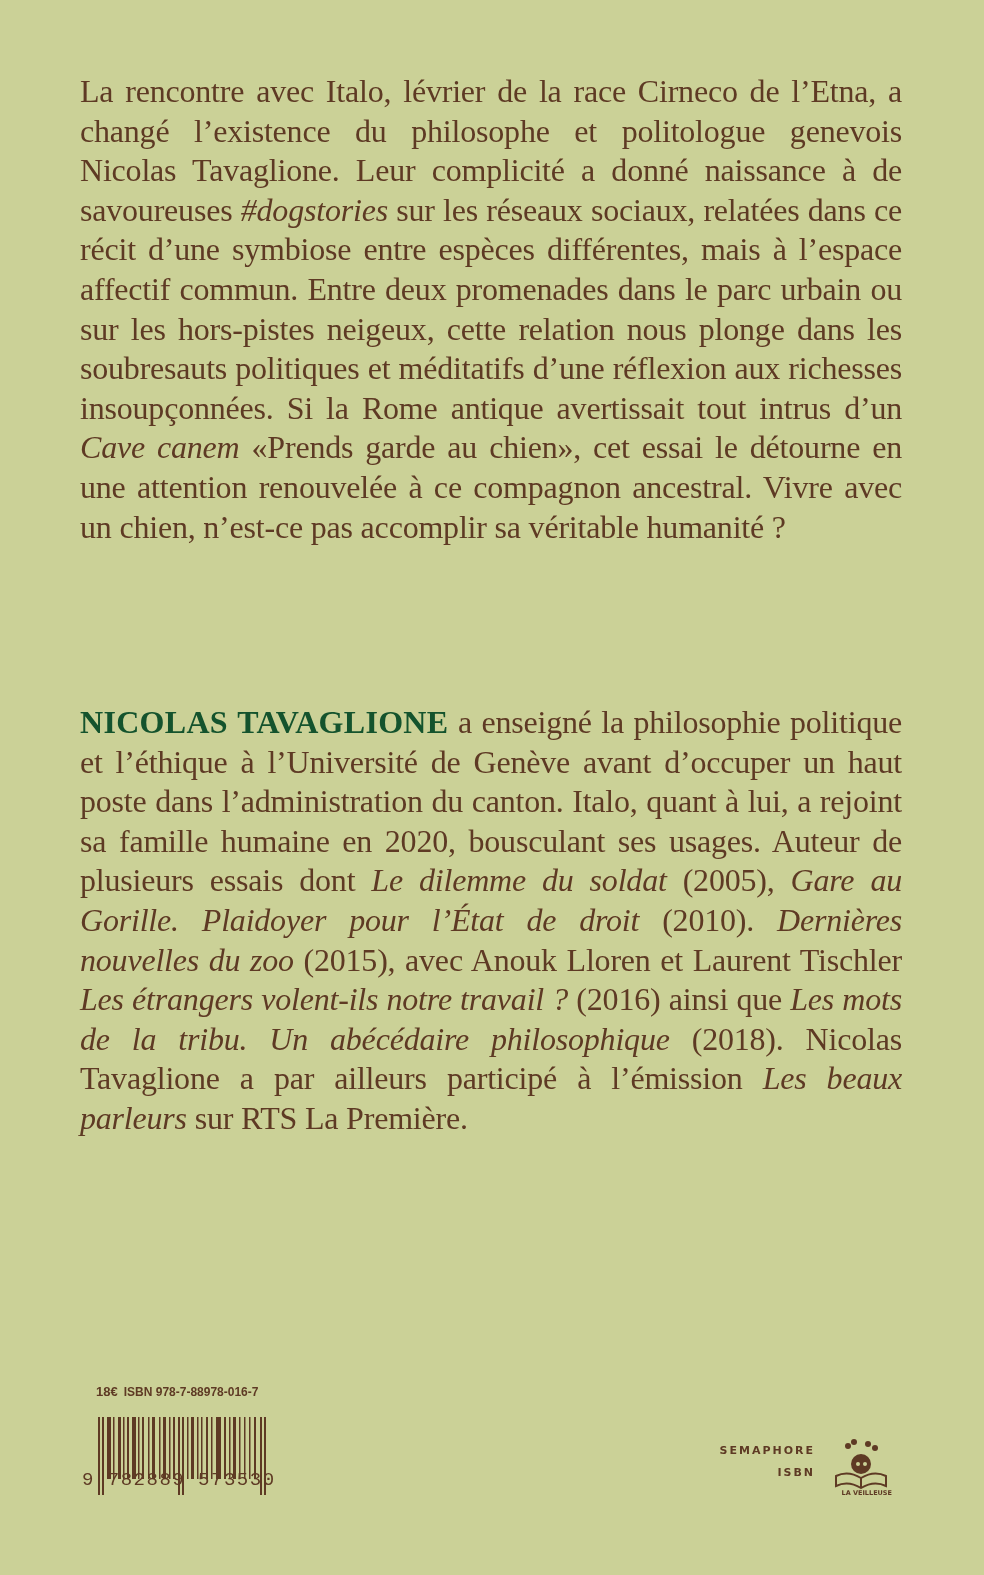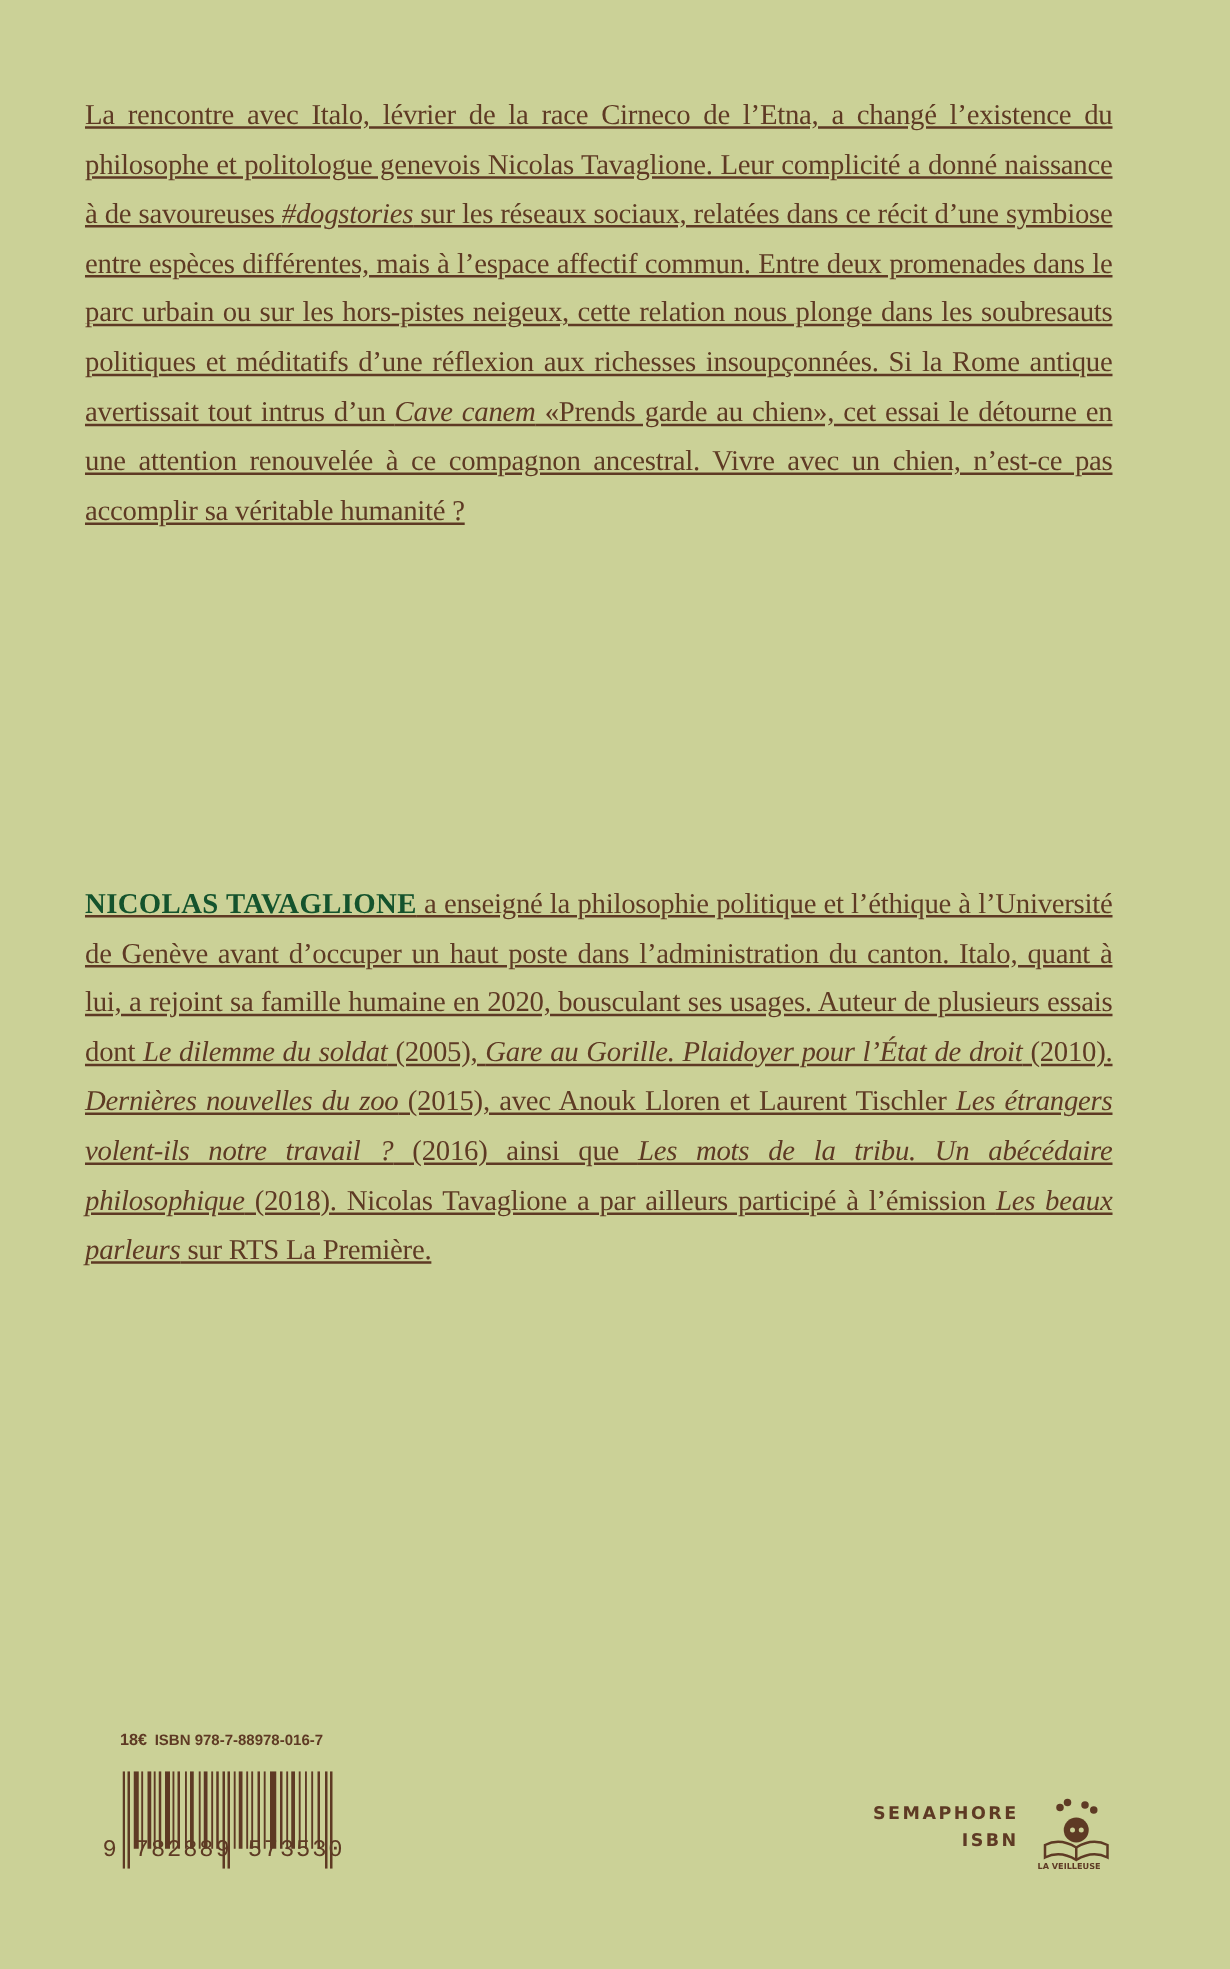--- a/index.html
+++ b/index.html
@@ -6,28 +6,27 @@
     body {
       width: 984px; height: 1575px;
       background: #cbd197;
       color: #5e3a24;
       font-family: "Liberation Serif", "DejaVu Serif", serif;
       position: relative;
       overflow: hidden;
     }
     .para {
       position: absolute;
-      left: 68px;
+      left: 80px;
       width: 822px;
-      font-size: 23px;
+      font-size: 32px;
       line-height: 39.6px;
       text-align: justify;
       letter-spacing: -0.2px;
       margin: 0;
-      text-decoration: underline;
     }
     #blurb { top: 72px; }
     #bio { top: 703px; }
     .author { color: #14532d; font-weight: bold; letter-spacing: 0.3px; }
     em { font-style: italic; }
     .isbn-line {
       position: absolute; left: 96px; top: 1384px;
       font-family: "Liberation Sans", "DejaVu Sans", sans-serif;
       font-weight: bold; font-size: 12px; color: #5e3a24;
     }
@@ -39,30 +38,30 @@
     .barcode-digits {
       position: absolute; left: 82px; top: 1469px;
       font-family: "Liberation Mono", "DejaVu Sans Mono", monospace;
       font-size: 19px; color: #5e3a24; letter-spacing: 1.5px;
       background: transparent;
     }
     .publisher {
       position: absolute; left: 660px; top: 1440px;
       font-family: "DejaVu Sans", "Liberation Sans", sans-serif;
       font-weight: bold; color: #5e3a24; text-align: right;
-      font-size: 14px; letter-spacing: 2px; line-height: 22px;
+      font-size: 11px; letter-spacing: 2px; line-height: 22px;
       width: 155px;
     }
     .logo {
       position: absolute; left: 830px; top: 1432px; width: 62px; height: 60px;
     }
     .logo-label {
       position: absolute; left: 830px; top: 1489px; width: 62px;
       font-family: "DejaVu Sans", sans-serif; font-weight: bold;
-      font-size: 6.5px; color: #5e3a24; text-align: left;
+      font-size: 6.5px; color: #5e3a24; text-align: right;
     }
   </style>
 </head>
 <body>
 
 <p class="para" id="blurb"><span>La rencontre avec Italo, lévrier de la race Cirneco de l’Etna, a changé l’existence du philosophe et politologue genevois Nicolas Tavaglione. Leur complicité a donné naissance à de savoureuses </span><em>#dogstories</em><span> sur les réseaux sociaux, relatées dans ce récit d’une symbiose entre espèces différentes, mais à l’espace affectif commun. Entre deux promenades dans le parc urbain ou sur les hors-pistes neigeux, cette relation nous plonge dans les soubresauts politiques et méditatifs d’une réflexion aux richesses insoupçonnées. Si la Rome antique avertissait tout intrus d’un </span><em>Cave canem</em><span> «Prends garde au chien», cet essai le détourne en une attention renouvelée à ce compagnon ancestral. Vivre avec un chien, n’est-ce pas accomplir sa véritable humanité ?</span></p>
 
 <p class="para" id="bio"><span class="author">NICOLAS TAVAGLIONE</span><span> a enseigné la philosophie politique et l’éthique à l’Université de Genève avant d’occuper un haut poste dans l’administration du canton. Italo, quant à lui, a rejoint sa famille humaine en 2020, bousculant ses usages. Auteur de plusieurs essais dont </span><em>Le dilemme du soldat</em><span> (2005), </span><em>Gare au Gorille. Plaidoyer pour l’État de droit</em><span> (2010). </span><em>Dernières nouvelles du zoo</em><span> (2015), avec Anouk Lloren et Laurent Tischler </span><em>Les étrangers volent-ils notre travail ?</em><span> (2016) ainsi que </span><em>Les mots de la tribu. Un abécédaire philosophique</em><span> (2018). Nicolas Tavaglione a par ailleurs participé à l’émission </span><em>Les beaux parleurs</em><span> sur RTS La Première.</span></p>
 
 <div class="isbn-line">

